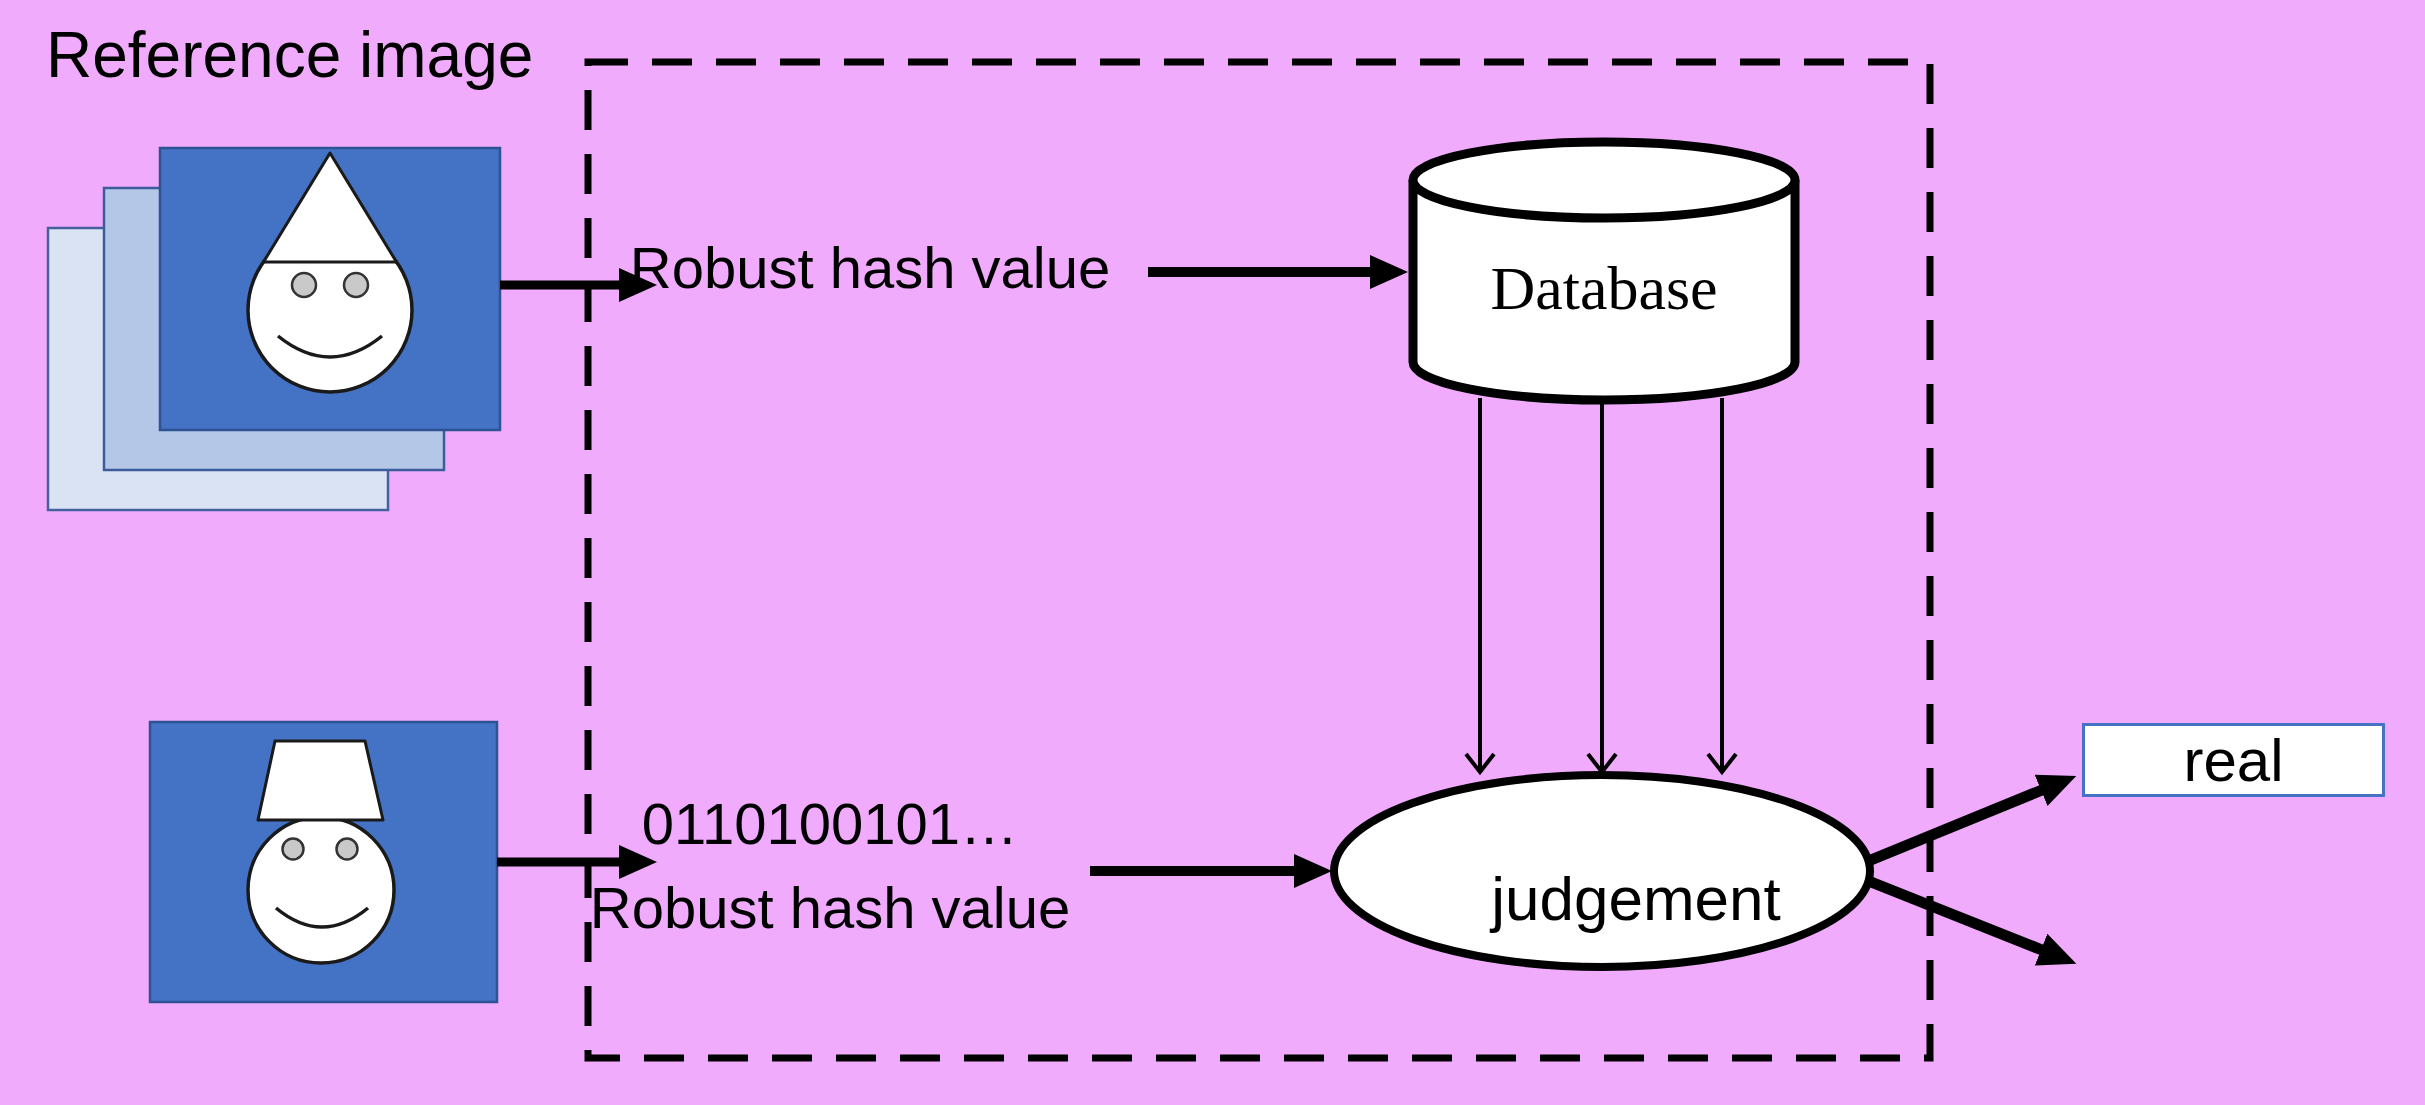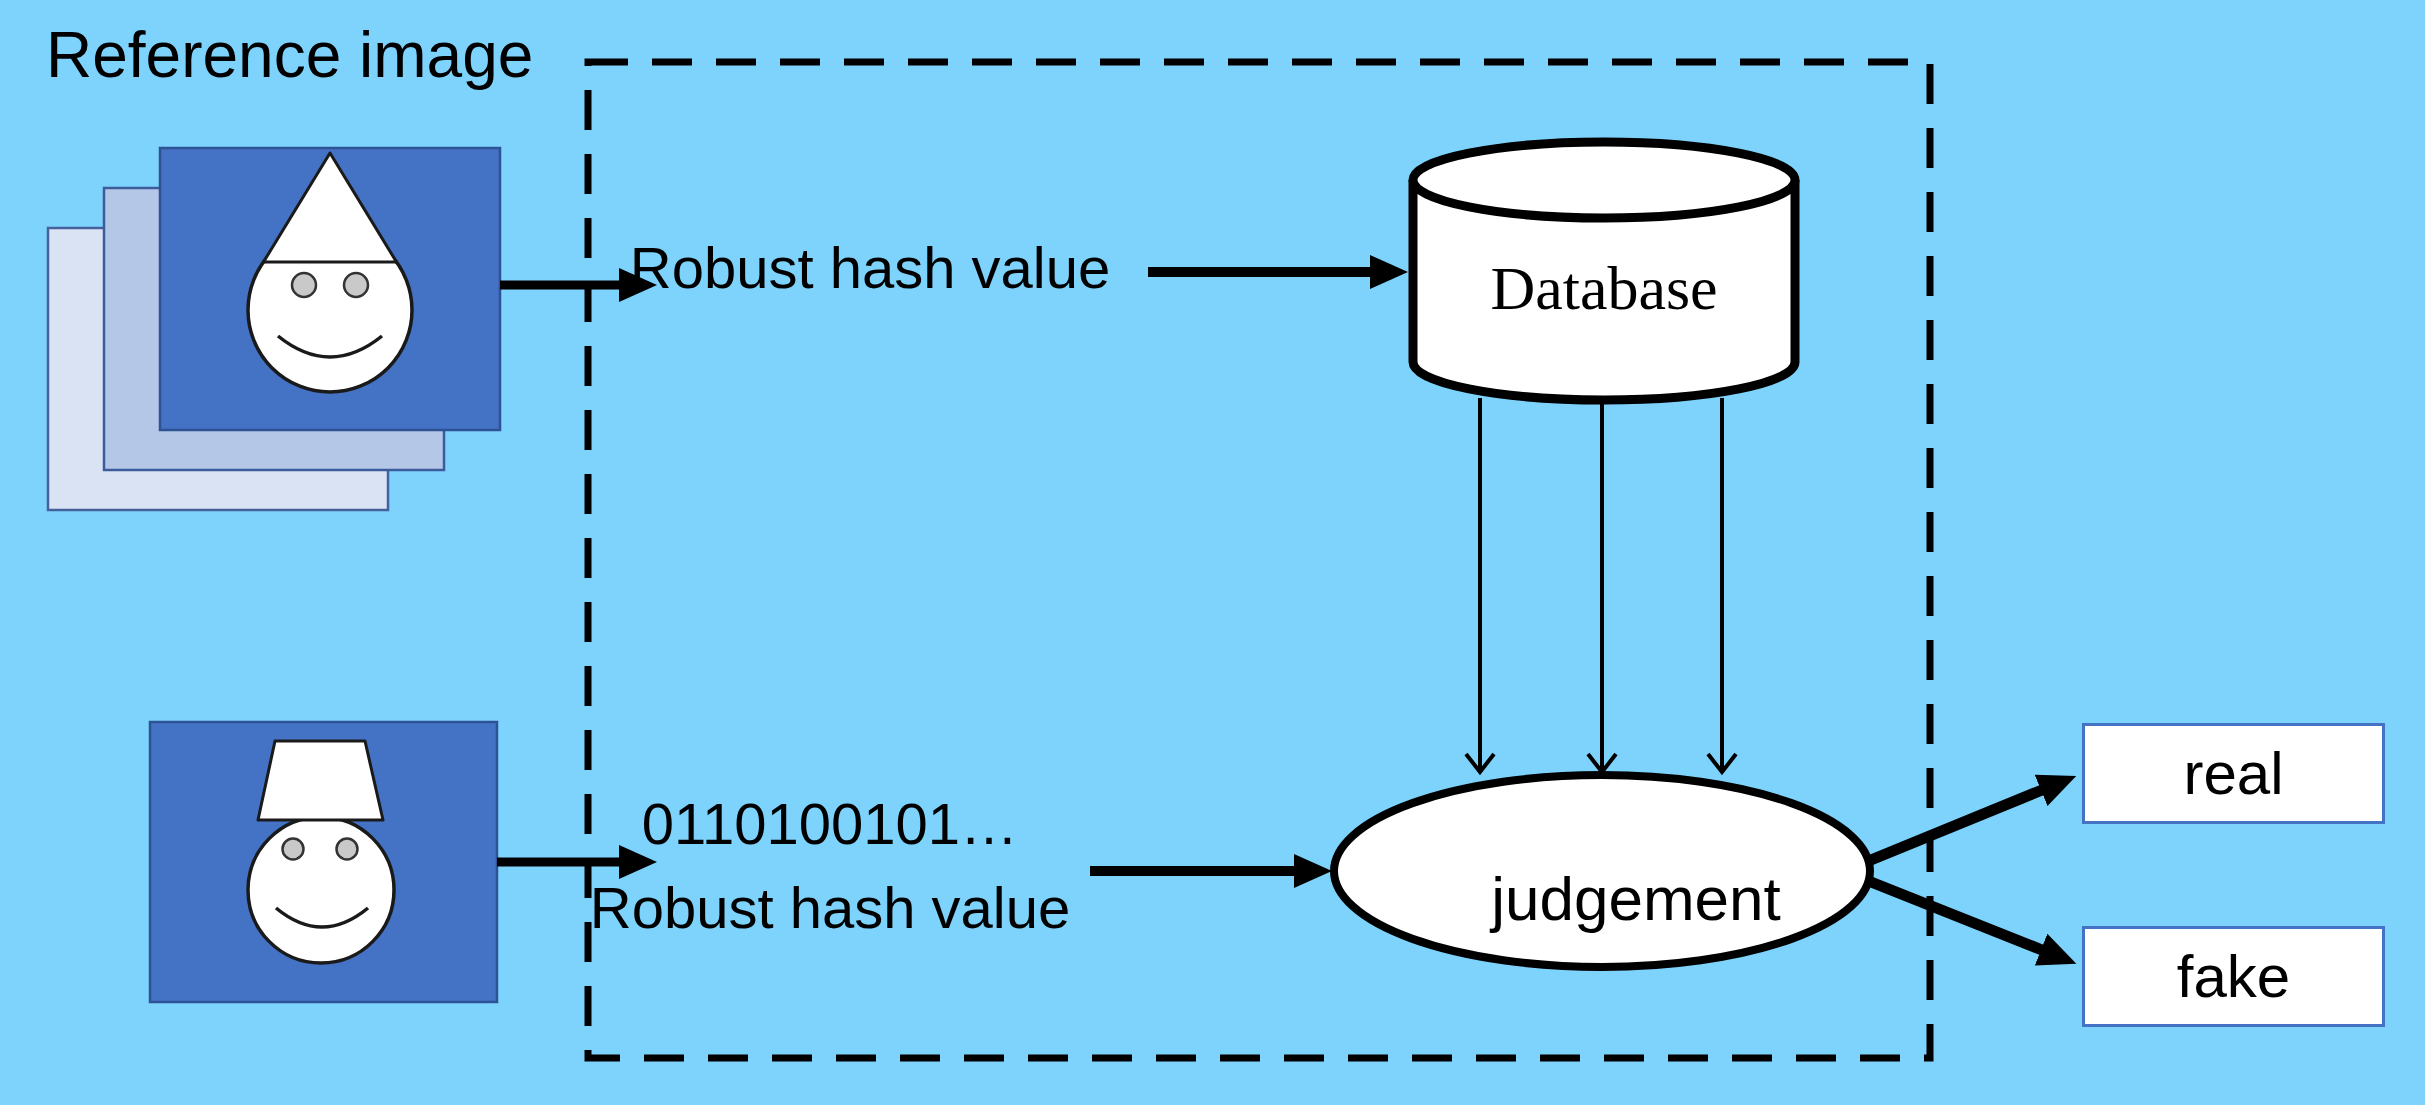--- a/index.html
+++ b/index.html
@@ -1,39 +1,39 @@
 <!DOCTYPE html>
 <html><head>
 <meta charset="utf-8">
 <style>
   html, body { margin: 0; padding: 0; background: #ffffff; }
   .canvas {
     position: relative;
     width: 2425px;
     height: 1105px;
-    background: #7dd3fc;
+    background: #f0abfc;
     font-family: "Liberation Sans", sans-serif;
     color: #000000;
     overflow: hidden;
   }
   .canvas svg { position: absolute; left: 0; top: 0; }
   .lbl { position: absolute; white-space: nowrap; line-height: 1.05; }
   .lbl-big { font-size: 64px; }
   .hash-block {
     position: absolute;
     font-size: 58px;
     line-height: 84px;
     text-align: center;
     white-space: nowrap;
   }
   .ctr { text-align: center; }
   .out-box {
     position: absolute;
     width: 303px;
-    height: 101px;
+    height: 74px;
     border: 3px solid #4472C4;
     box-sizing: border-box;
     background: #ffffff;
     display: flex;
     align-items: center;
     justify-content: center;
     font-size: 60px;
   }
   #ref-label   { left: 46px;   top: 22px; }
   #query-label { left: 116px;  top: 626px; }
@@ -122,17 +122,14 @@
     <div>0110100101…</div>
     <div>Robust hash value</div>
   </div>
 
   <div id="judge-label" class="lbl ctr">judgement</div>
 
   <div id="real-box" class="out-box">
     <span>real</span>
   </div>
 
-  <div id="fake-box" class="out-box">
-    <span>fake</span>
-  </div>
 
 </div>
 
 </body></html>

